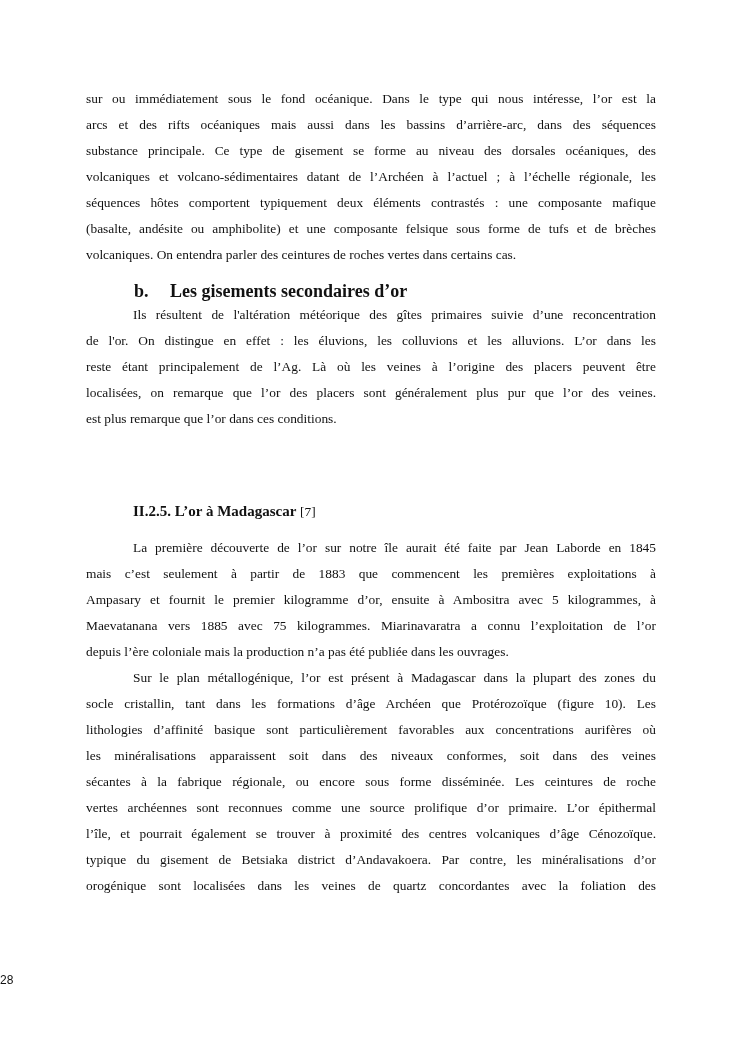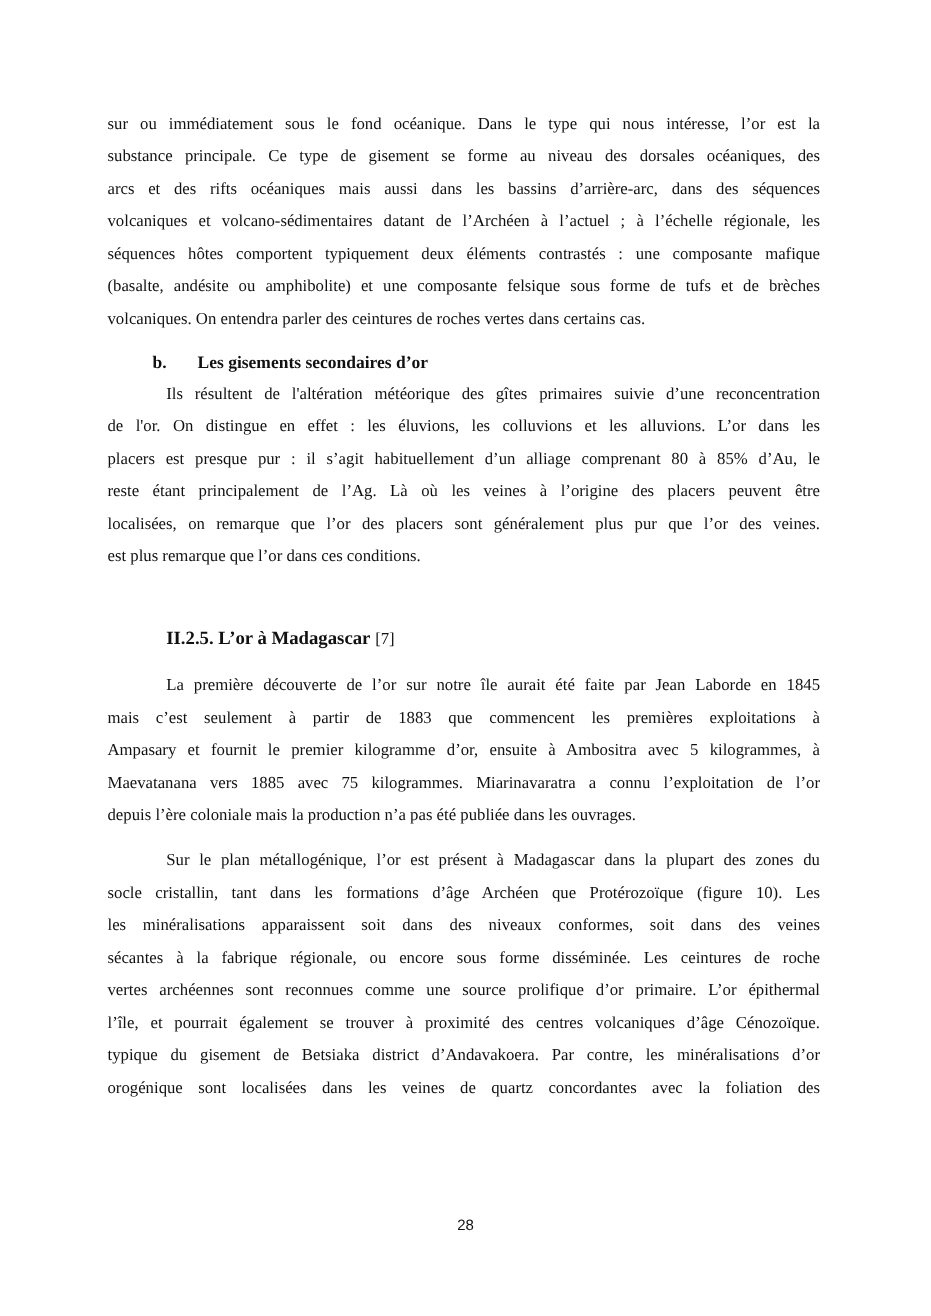--- a/index.html
+++ b/index.html
@@ -9,75 +9,75 @@
     font-family: "Liberation Serif", "DejaVu Serif", serif;
     color: #111111; font-size: 13.4px;
   }
   .block { position: absolute; left: 86px; width: 570px; }
   .line {
     display: block; height: 26px; line-height: 26px;
     text-align: justify; text-align-last: justify; white-space: nowrap;
   }
   .line.last { text-align-last: left; }
   .line.indent { padding-left: 47px; }
-  .heading-b { position: absolute; left: 86px; top: 281px; font-weight: bold; font-size: 14px; line-height: 20px; padding-left: 36px; }
+  .heading-b { position: absolute; left: 98px; top: 281px; font-weight: bold; font-size: 18px; line-height: 20px; padding-left: 36px; }
   .heading-b .num { display: inline-block; width: 36px; }
   .section-heading { position: absolute; left: 133px; top: 500px; font-size: 15px; line-height: 22px; }
   .section-heading b { font-weight: bold; text-align: right; }
   .section-heading .ref { font-size: 13.4px; }
   .page-number {
-    position: absolute; left: 0; width: 745px; top: 973px; text-align: center;
+    position: absolute; left: 0; width: 745px; top: 973px; text-align: left;
     font-family: "Liberation Sans", "DejaVu Sans", sans-serif; font-size: 12px;
   }
 </style>
 </head>
 <body>
 
 <div class="page">
 
   <div class="block" style="top:86px;">
     <span class="line">sur ou immédiatement sous le fond océanique. Dans le type qui nous intéresse, l’or est la</span>
+    <span class="line">arcs et des rifts océaniques mais aussi dans les bassins d’arrière-arc, dans des séquences</span>
     <span class="line">substance principale. Ce type de gisement se forme au niveau des dorsales océaniques, des</span>
-    <span class="line">arcs et des rifts océaniques mais aussi dans les bassins d’arrière-arc, dans des séquences</span>
     <span class="line">volcaniques et volcano-sédimentaires datant de l’Archéen à l’actuel ; à l’échelle régionale, les</span>
     <span class="line">séquences hôtes comportent typiquement deux éléments contrastés : une composante mafique</span>
     <span class="line">(basalte, andésite ou amphibolite) et une composante felsique sous forme de tufs et de brèches</span>
     <span class="line last">volcaniques. On entendra parler des ceintures de roches vertes dans certains cas.</span>
   </div>
 
   <div class="heading-b">
     <span class="num">b.</span><span>Les gisements secondaires d’or</span>
   </div>
 
   <div class="block" style="top:302px;">
     <span class="line indent">Ils résultent de l'altération météorique des gîtes primaires suivie d’une reconcentration</span>
     <span class="line">de l'or. On distingue en effet : les éluvions, les colluvions et les alluvions. L’or dans les</span>
-    <span class="line">placers est presque pur : il s’agit habituellement d’un alliage comprenant 80 à 85% d’Au, le</span>
     <span class="line">reste étant principalement de l’Ag. Là où les veines à l’origine des placers peuvent être</span>
     <span class="line">localisées, on remarque que l’or des placers sont généralement plus pur que l’or des veines.</span>
     <span class="line last">est plus remarque que l’or dans ces conditions.</span>
   </div>
 
   <div class="section-heading">
     <b>II.2.5.</b>
     <b>L’or à Madagascar</b>
     <span class="ref">[7]</span>
   </div>
 
   <div class="block" style="top:535px;">
     <span class="line indent">La première découverte de l’or sur notre île aurait été faite par Jean Laborde en 1845</span>
     <span class="line">mais c’est seulement à partir de 1883 que commencent les premières exploitations à</span>
     <span class="line">Ampasary et fournit le premier kilogramme d’or, ensuite à Ambositra avec 5 kilogrammes, à</span>
     <span class="line">Maevatanana vers 1885 avec 75 kilogrammes. Miarinavaratra a connu l’exploitation de l’or</span>
     <span class="line last">depuis l’ère coloniale mais la production n’a pas été publiée dans les ouvrages.</span>
   </div>
 
-  <div class="block" style="top:665px;margin-top:10px;">
+  <div class="block" style="top:665px;">
     <span class="line indent">Sur le plan métallogénique, l’or est présent à Madagascar dans la plupart des zones du</span>
     <span class="line">socle cristallin, tant dans les formations d’âge Archéen que Protérozoïque (figure 10). Les</span>
+    <span class="line">lithologies d’affinité basique sont particulièrement favorables aux concentrations aurifères où</span>
     <span class="line">les minéralisations apparaissent soit dans des niveaux conformes, soit dans des veines</span>
     <span class="line">sécantes à la fabrique régionale, ou encore sous forme disséminée. Les ceintures de roche</span>
     <span class="line">vertes archéennes sont reconnues comme une source prolifique d’or primaire. L’or épithermal</span>
     <span class="line">l’île, et pourrait également se trouver à proximité des centres volcaniques d’âge Cénozoïque.</span>
     <span class="line">typique du gisement de Betsiaka district d’Andavakoera. Par contre, les minéralisations d’or</span>
     <span class="line">orogénique sont localisées dans les veines de quartz concordantes avec la foliation des</span>
   </div>
 
   <div class="page-number">28</div>
 </div>

